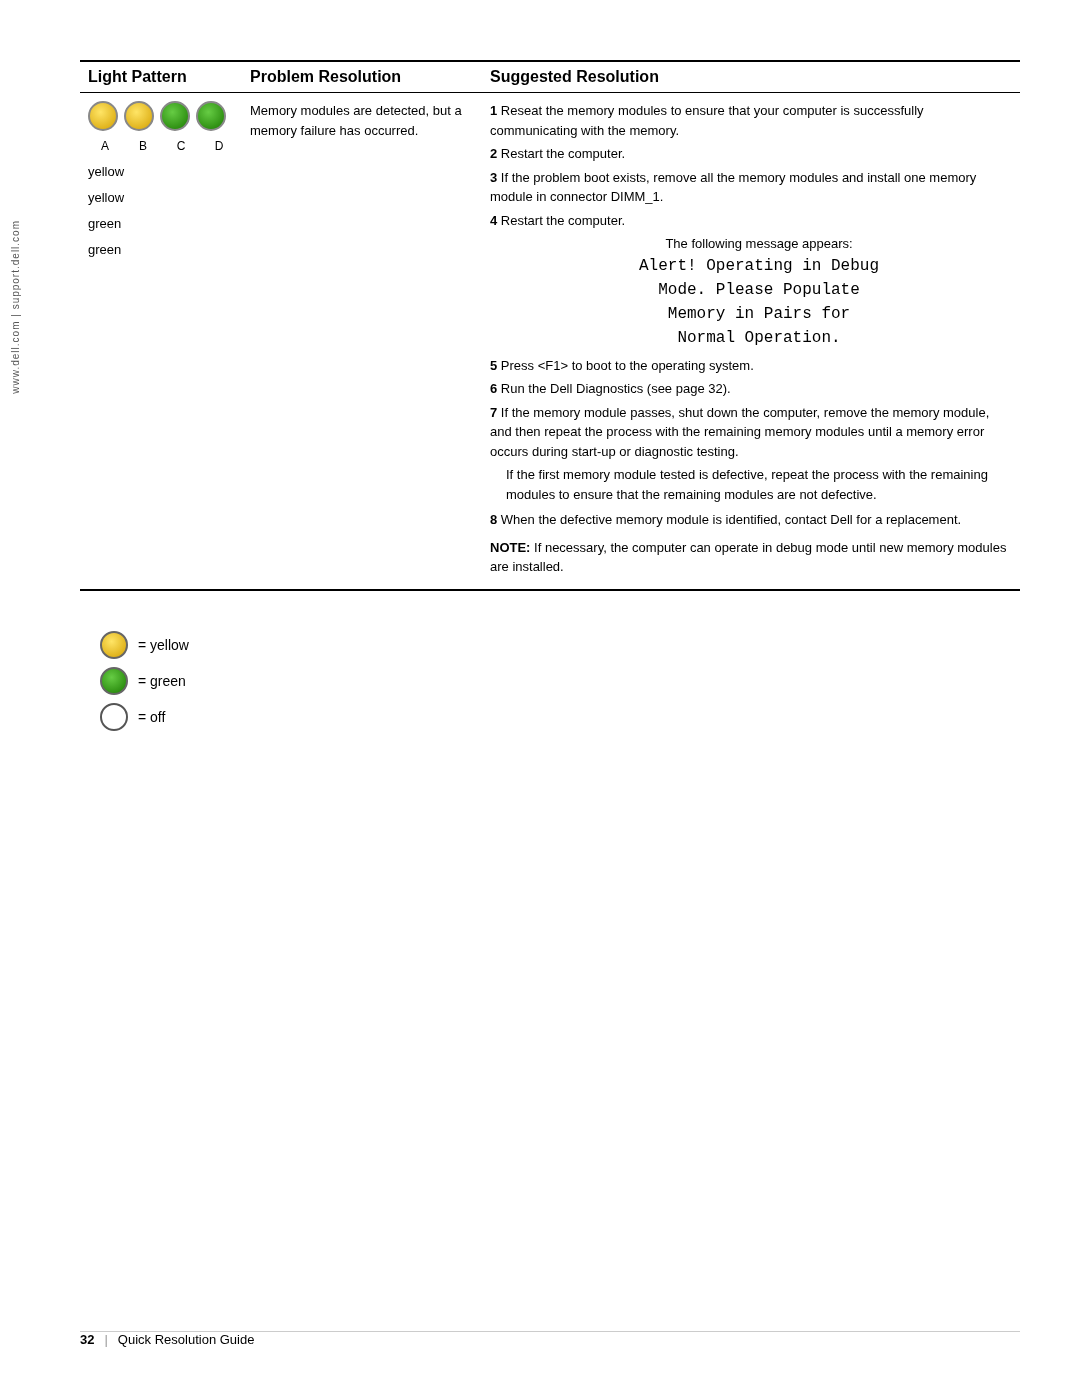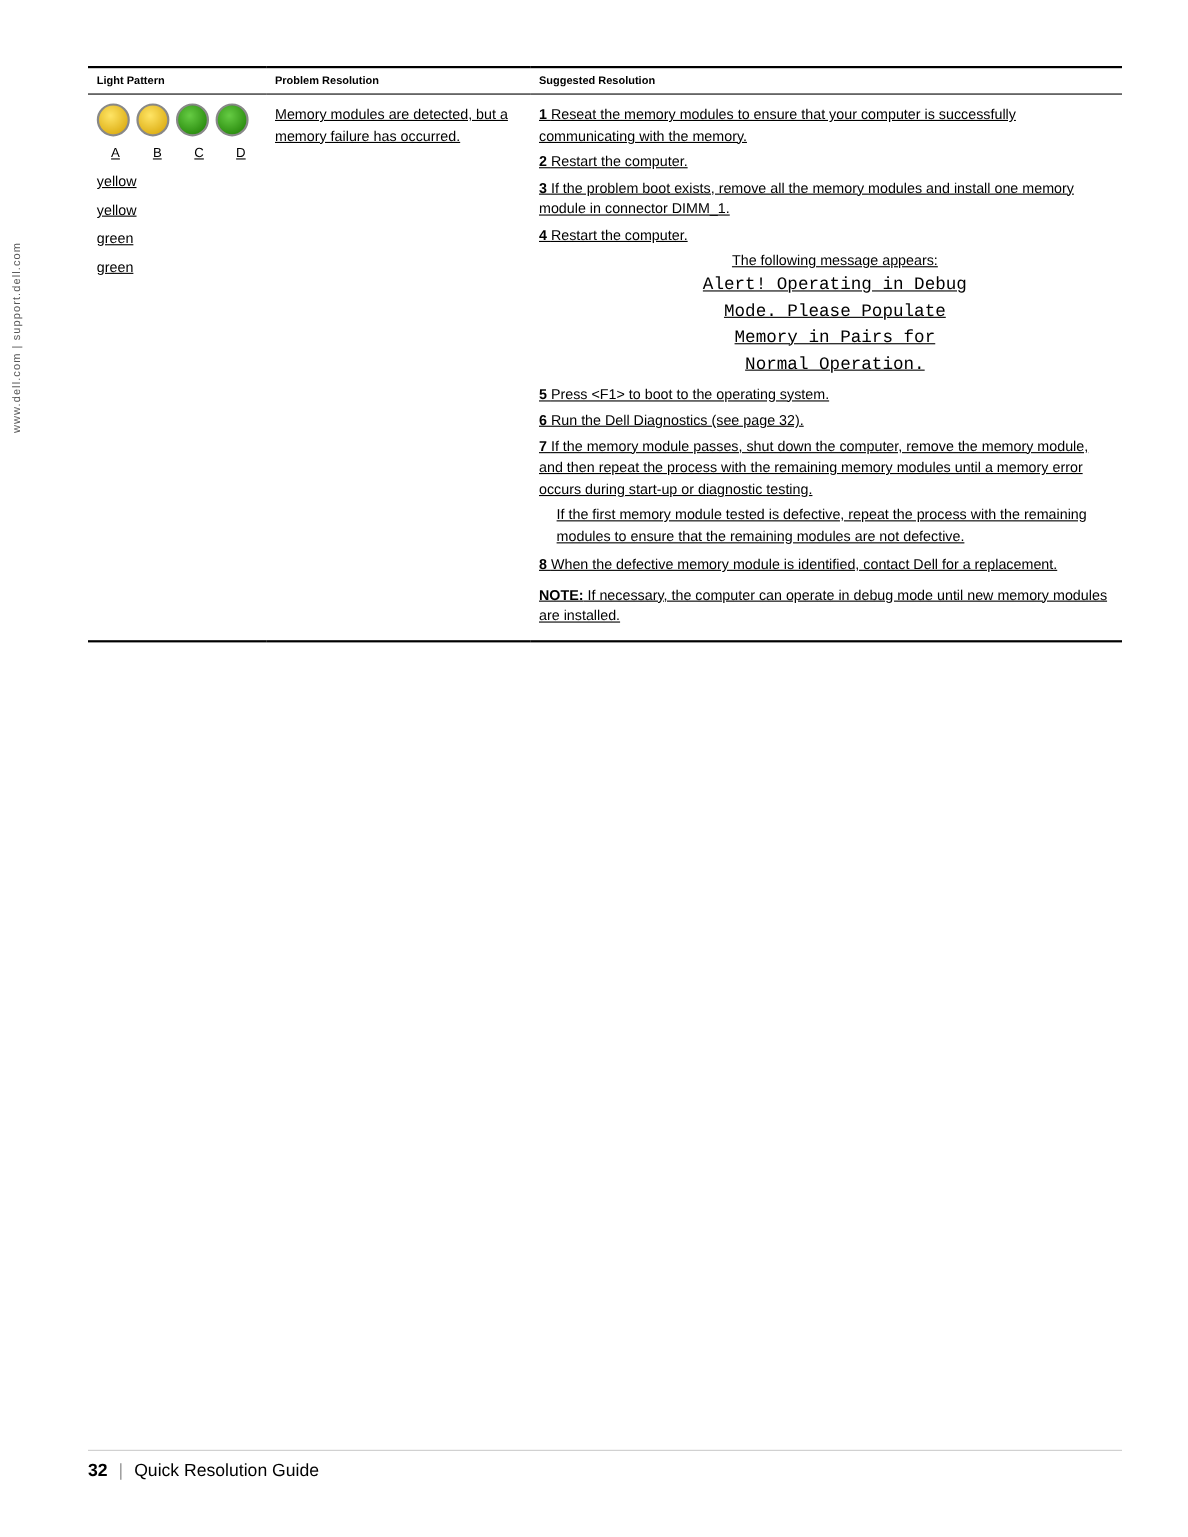--- a/index.html
+++ b/index.html
@@ -37,33 +37,32 @@
     .main-table {
       width: 100%;
       border-collapse: collapse;
       border-top: 2px solid #000;
       border-bottom: 2px solid #000;
       margin-bottom: 40px;
     }
 
     .main-table th {
       font-weight: bold;
-      font-size: 10px;
+      font-size: 16px;
       padding: 6px 8px;
       text-align: left;
       border-bottom: 1px solid #000;
       vertical-align: bottom;
     }
 
     .main-table td {
       padding: 8px 8px;
       vertical-align: top;
       font-size: 13px;
       line-height: 1.5;
-      text-decoration: underline;
     }
 
     .col-light { width: 160px; }
     .col-problem { width: 240px; }
     .col-resolution { width: auto; }
 
     
     .light-pattern-cell {
       padding: 10px 8px;
     }
@@ -173,23 +172,23 @@
 
     
     .page-footer {
       position: absolute;
       bottom: 50px;
       left: 80px;
       right: 60px;
       display: flex;
       align-items: center;
       gap: 10px;
-      font-size: 16px;
+      font-size: 13px;
       border-top: 1px solid #ccc;
-      padding-top: 10px;
+      padding-top: 0;
     }
 
     .footer-page-num {
       font-weight: bold;
     }
 
     .footer-sep {
       color: #999;
     }
   </style>
@@ -249,20 +248,34 @@
           <p style="margin-left: 16px; margin-bottom: 6px;">If the first memory module tested is defective, repeat the process with the remaining modules to ensure that the remaining modules are not defective.</p>
           <p><span class="step-num">8 </span><span>When the defective memory module is identified, contact Dell for a replacement.</span></p>
           <p style="margin-top: 8px;">
             <span class="note-bold">NOTE:</span><span> If necessary, the computer can operate in debug mode until new memory modules are installed.</span>
           </p>
         </td>
       </tr>
     </tbody>
   </table>
 
+  <div class="legend-section">
+    <div class="legend-item">
+      <div class="legend-circle legend-yellow"></div>
+      <span>= yellow</span>
+    </div>
+    <div class="legend-item">
+      <div class="legend-circle legend-green"></div>
+      <span>= green</span>
+    </div>
+    <div class="legend-item">
+      <div class="legend-circle legend-off"></div>
+      <span>= off</span>
+    </div>
+  </div>
 
   <div class="page-footer">
     <span class="footer-page-num">32</span>
     <span class="footer-sep">|</span>
     <span>Quick Resolution Guide</span>
   </div>
 
 </div>
 
 </body></html>

